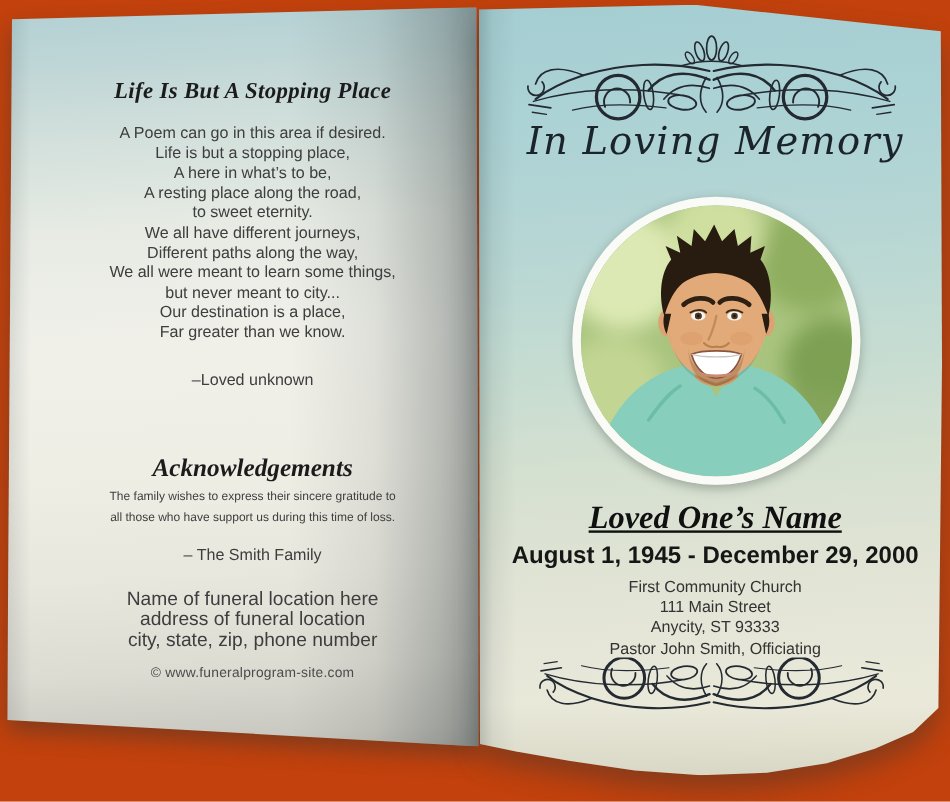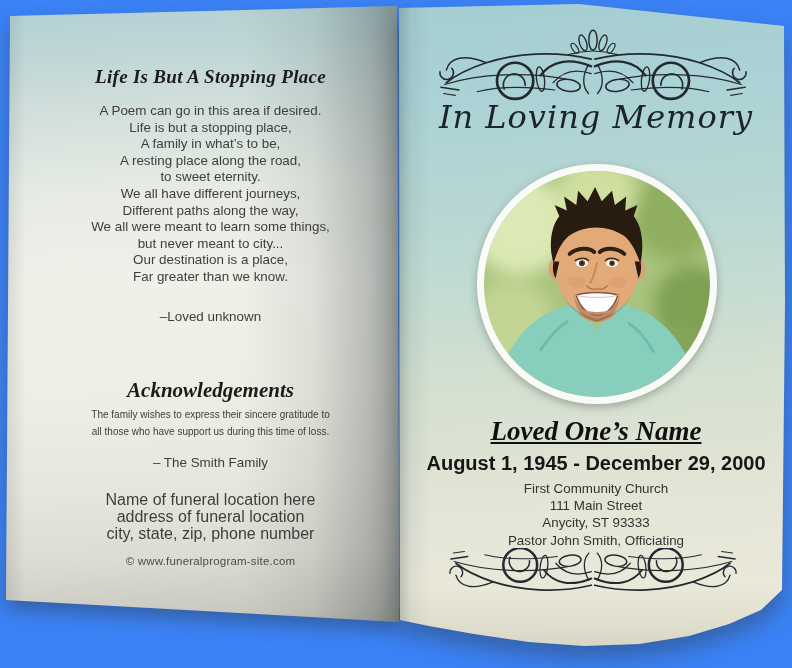--- a/index.html
+++ b/index.html
@@ -1,20 +1,20 @@
 <!DOCTYPE html>
 <html><head>
 <meta charset="utf-8">
 <style>
   html,body{margin:0;padding:0;}
   body{
     width:792px;height:668px;background:#ffffff;overflow:hidden;
     font-family:"Liberation Sans", sans-serif;
   }
-  .scene{position:relative;width:792px;height:668px;background:#3b82f6;}
+  .scene{position:relative;width:792px;height:668px;background:#c2410c;}
 
   
   .page-wrap-left{position:absolute;left:0;top:0;width:792px;height:668px;
     filter:drop-shadow(0 9px 9px rgba(45,50,50,0.42));}
   .page-wrap-right{position:absolute;left:0;top:0;width:792px;height:668px;
     filter:drop-shadow(0 12px 11px rgba(45,50,50,0.40));}
 
   .page-left{
     position:absolute;left:6px;top:6px;width:393px;height:616px;
     clip-path:polygon(4px 10px,391px 0px,393px 616px,0px 594px);
@@ -113,21 +113,21 @@
 <div class="scene">
 
   <div class="page-wrap-left">
     <div class="page-left">
 
       <div class="lp-center poem-title">Life Is But A Stopping Place</div>
 
       <div class="lp-center poem">
         <div>A Poem can go in this area if desired.</div>
         <div>Life is but a stopping place,</div>
-        <div>A family in what’s to be,</div>
+        <div>A here in what’s to be,</div>
         <div>A resting place along the road,</div>
         <div>to sweet eternity.</div>
         <div>We all have different journeys,</div>
         <div>Different paths along the way,</div>
         <div>We all were meant to learn some things,</div>
         <div>but never meant to city...</div>
         <div>Our destination is a place,</div>
         <div>Far greater than we know.</div>
       </div>
 

